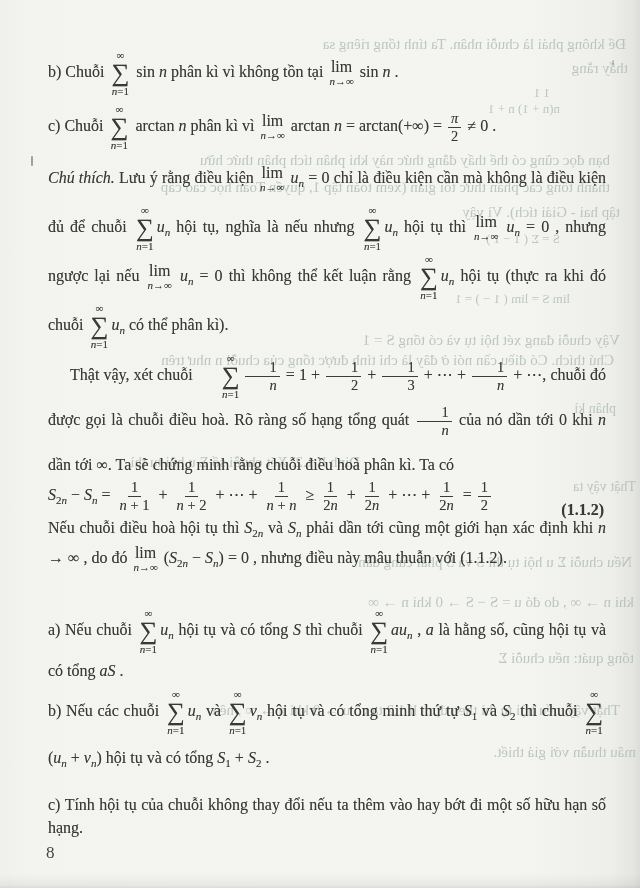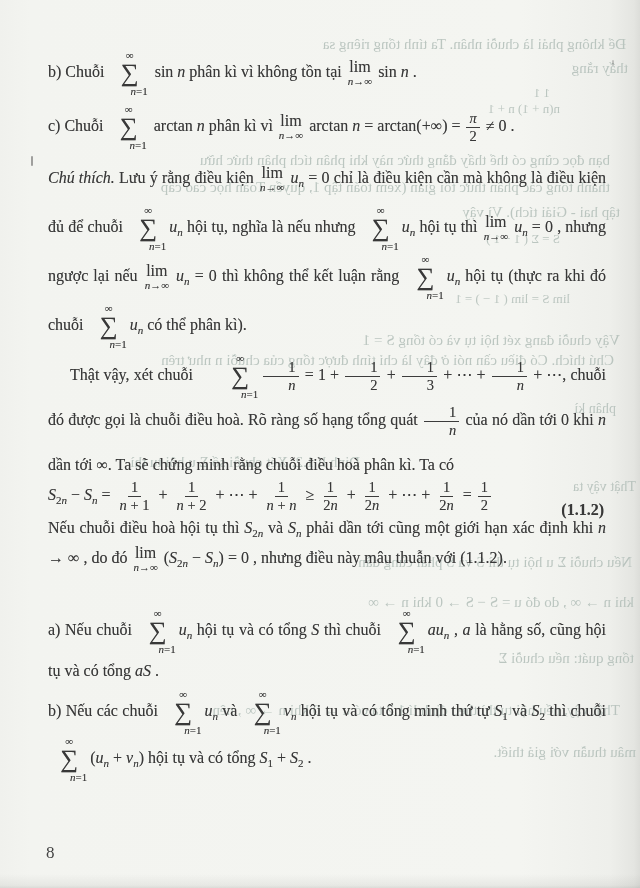--- a/index.html
+++ b/index.html
@@ -37,21 +37,21 @@
     text-align:justify;
     text-shadow:0 0 0.5px rgba(56,56,56,0.45);
   }
   .it{font-style:italic;}
   .rm{font-style:normal;}
   
   .stack{display:inline-flex;flex-direction:column;align-items:center;vertical-align:middle;line-height:1;}
   .sum{margin:-17px 3px;}
   .sum .top{font-size:11px;line-height:1;}
   .sum .sigma{font-size:25px;line-height:.95;}
-  .sum .bot{font-size:11px;line-height:1.1;margin-left:19px;}
+  .sum .bot{font-size:11px;line-height:1.1;}
   .lim{margin:-9px 2px;}
   .lim .limtop{font-size:16px;line-height:1;}
   .lim .bot{font-size:11px;line-height:1.15;}
   .frac{
     display:inline-flex;flex-direction:column;align-items:center;vertical-align:middle;
     margin:-12px 2px;font-size:14.5px;line-height:1.15;
   }
   .frac .num{padding:0 3px;border-bottom:1px solid #3c3c3c;}
   .frac .den{padding:0 3px;}
   .sb sub{font-size:11px;line-height:0;}
@@ -213,17 +213,18 @@
           <span class="bot"><span class="it">n</span><span>=1</span></span>
         </span><span class="sb"><span class="it">u</span><sub><span class="it">n</span></sub></span><span class="rm"> và </span><span class="stack sum">
           <span class="top">∞</span>
           <span class="sigma">∑</span>
           <span class="bot"><span class="it">n</span><span>=1</span></span>
         </span><span class="sb"><span class="it">v</span><sub><span class="it">n</span></sub></span><span class="rm"> hội tụ và có tổng minh thứ tự </span><span class="sb"><span class="it">S</span><sub><span>1</span></sub></span><span class="rm"> và </span><span class="sb"><span class="it">S</span><sub><span>2</span></sub></span><span class="rm"> thì chuỗi </span><span class="stack sum">
           <span class="top">∞</span>
           <span class="sigma">∑</span>
           <span class="bot"><span class="it">n</span><span>=1</span></span>
         </span><span class="rm">(</span><span class="sb"><span class="it">u</span><sub><span class="it">n</span></sub></span><span class="rm"> + </span><span class="sb"><span class="it">v</span><sub><span class="it">n</span></sub></span><span class="rm">) hội tụ và có tổng </span><span class="sb"><span class="it">S</span><sub><span>1</span></sub></span><span class="rm"> + </span><span class="sb"><span class="it">S</span><sub><span>2</span></sub></span><span class="rm"> .</span></div>
+      <div class="para" id="p-item-c2"><span class="rm">c) Tính hội tụ của chuỗi không thay đổi nếu ta thêm vào hay bớt đi một số hữu hạn số hạng.</span></div>
     </div>
   <div class="page-number">8</div>
   <div class="speck sp1"></div>
   <div class="speck sp2"></div>
 </div>
 
 </body></html>

